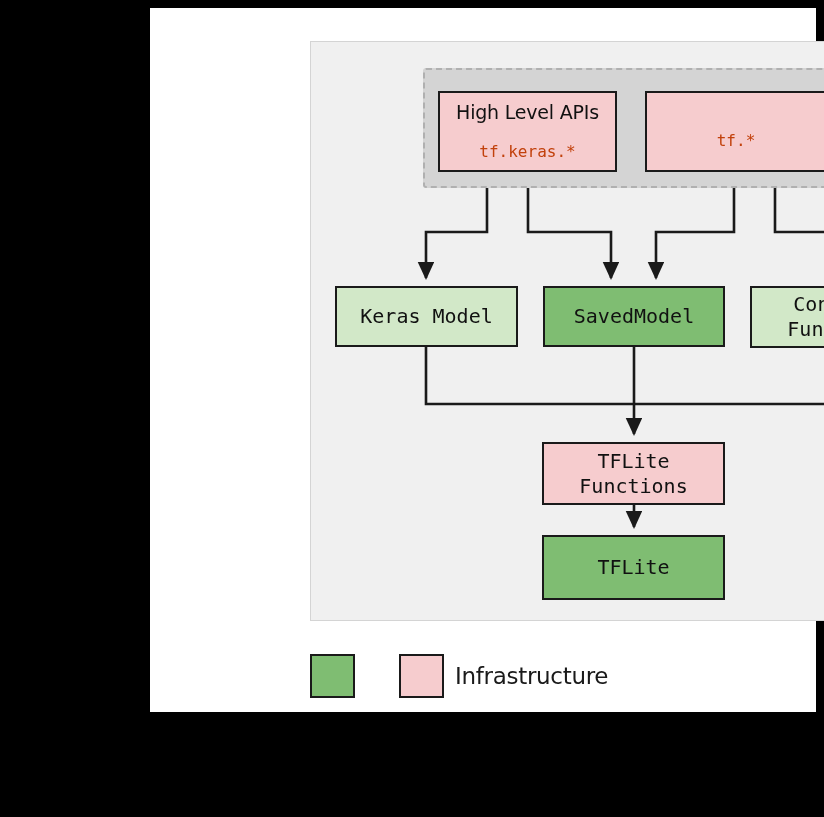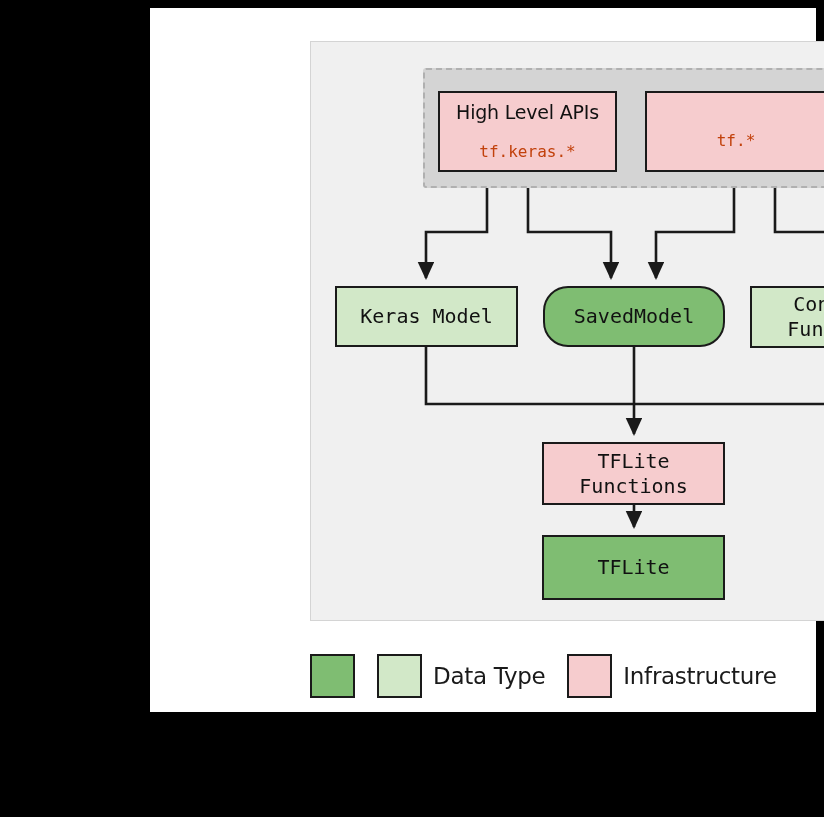--- a/index.html
+++ b/index.html
@@ -178,21 +178,21 @@
     </div>
 
     <div class="node fill-pink" style="left:495px; top:83px; width:182px; height:81px;">
       <div class="sub-mono">tf.*</div>
     </div>
 
     <div class="node fill-lgreen" style="left:185px; top:278px; width:183px; height:61px;">
       <div class="label-mono">Keras Model</div>
     </div>
 
-    <div class="node fill-green" style="left:393px; top:278px; width:182px; height:61px;border-radius:25px;">
+    <div class="node fill-green" style="left:393px; top:278px; width:182px; height:61px;">
       <div class="label-mono">SavedModel</div>
     </div>
 
     <div class="node fill-lgreen" style="left:600px; top:278px; width:183px; height:62px;">
       <div class="label-mono">Concrete</div>
       <div class="label-mono">Functions</div>
     </div>
 
     <div class="node fill-pink" style="left:392px; top:434px; width:183px; height:63px;">
       <div class="label-mono">TFLite</div>
@@ -204,24 +204,20 @@
     </div>
 
     <div id="legend">
 
       <div class="legend-item">
         <span class="legend-swatch" style="background:#7fbd72;"></span>
       </div>
 
       <span class="legend-gap"></span>
 
-      <div class="legend-item">
-        <span class="legend-swatch" style="background:#d2e8c8;"></span>
-        <span class="legend-label">Data Type</span>
-      </div>
 
       <span class="legend-gap"></span>
 
       <div class="legend-item">
         <span class="legend-swatch" style="background:#f6ccce;"></span>
         <span class="legend-label">Infrastructure</span>
       </div>
 
     </div>
 

